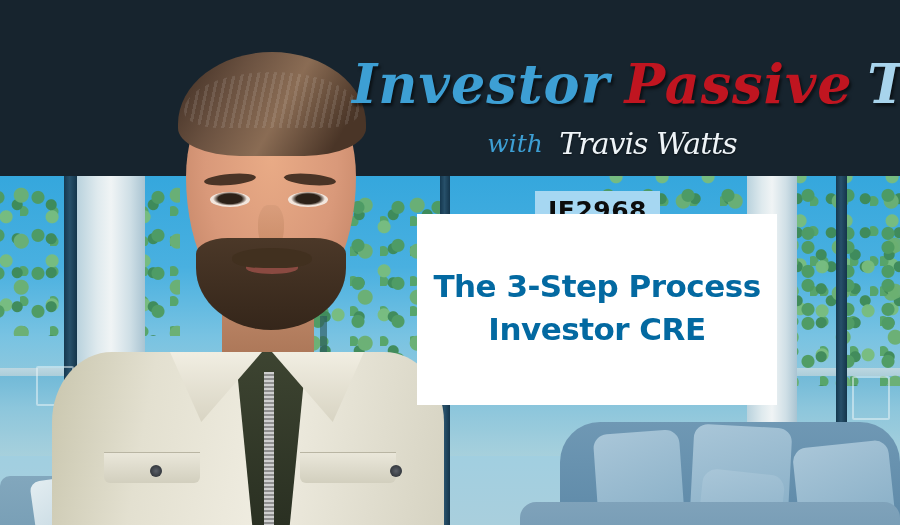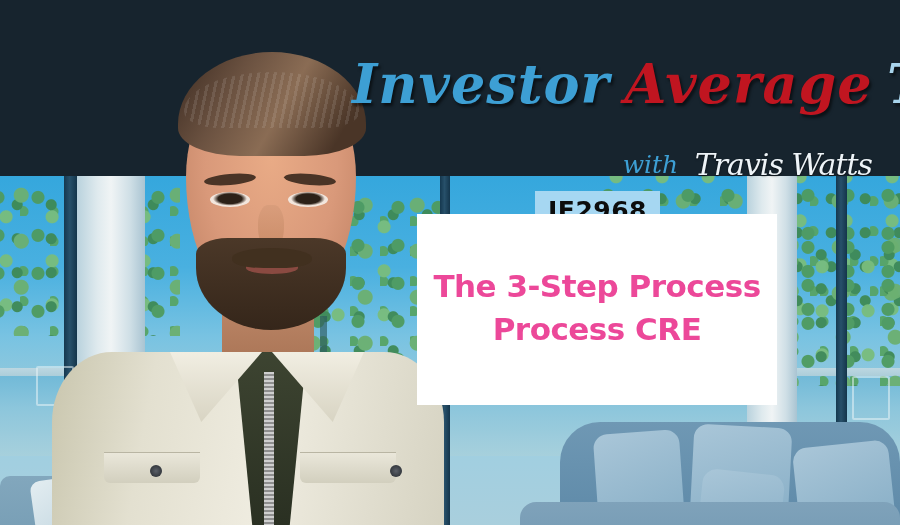--- a/index.html
+++ b/index.html
@@ -218,21 +218,21 @@
     font-size: 54px;
     letter-spacing: 1px;
     text-shadow: 2px 3px 3px rgba(0,0,0,.55);
   }
   .w-passive { color: #3d9fd4; }
   .w-investor { color: #c01520; }
   .w-tips { color: #a8d4ec; }
 
   .with-line {
     position: absolute; left: 352px; top: 126px; width: 520px;
-    text-align: right; white-space: nowrap; margin-top: 21px;
+    text-align: center; white-space: nowrap;
   }
   .w-with {
     font-family: "DejaVu Serif", serif;
     font-style: italic;
     font-size: 25px;
     color: #3d9fd4;
     vertical-align: middle;
   }
   .w-sign {
     font-family: "DejaVu Serif", serif;
@@ -263,21 +263,21 @@
     position: absolute;
     left: 417px; top: 214px; width: 360px; height: 191px;
     background: #ffffff;
     display: flex; align-items: center; justify-content: center;
   }
   .card-title {
     font-family: "DejaVu Sans", sans-serif;
     font-weight: bold;
     font-size: 31px;
     line-height: 43px;
-    color: #ec4899;
+    color: #0369a1;
     text-align: center;
     letter-spacing: -.5px;
     padding: 0 6px 4px;
   }
   .card-title .ln { display: block; }
 
   
   .z-room   { z-index: 1; }
   .z-person { z-index: 3; }
   .z-banner { z-index: 2; }
@@ -345,33 +345,33 @@
     <div class="eye l"></div>
     <div class="eye r"></div>
     <div class="nose"></div>
     <div class="beard"></div>
     <div class="mouth"></div>
     <div class="mustache"></div>
   </div>
 
   <div class="brand z-card">
     <span class="w-passive">Investor</span>
-    <span class="w-investor" style="margin:0 10px;">Average</span>
+    <span class="w-investor" style="margin:0 10px;">Passive</span>
     <span class="w-tips">Tips</span>
   </div>
 
   <div class="with-line z-card">
     <span class="w-with">with</span>
     <span class="w-sign">Travis Watts</span>
   </div>
 
   <div class="badge z-card">
     <span class="badge-text">JF2968</span>
   </div>
 
   <div class="card z-card">
     <div class="card-title">
       <span class="ln">The 3-Step Process</span>
-      <span class="ln">Process CRE</span>
+      <span class="ln">Investor CRE</span>
     </div>
   </div>
 
 </div>
 
 </body></html>

